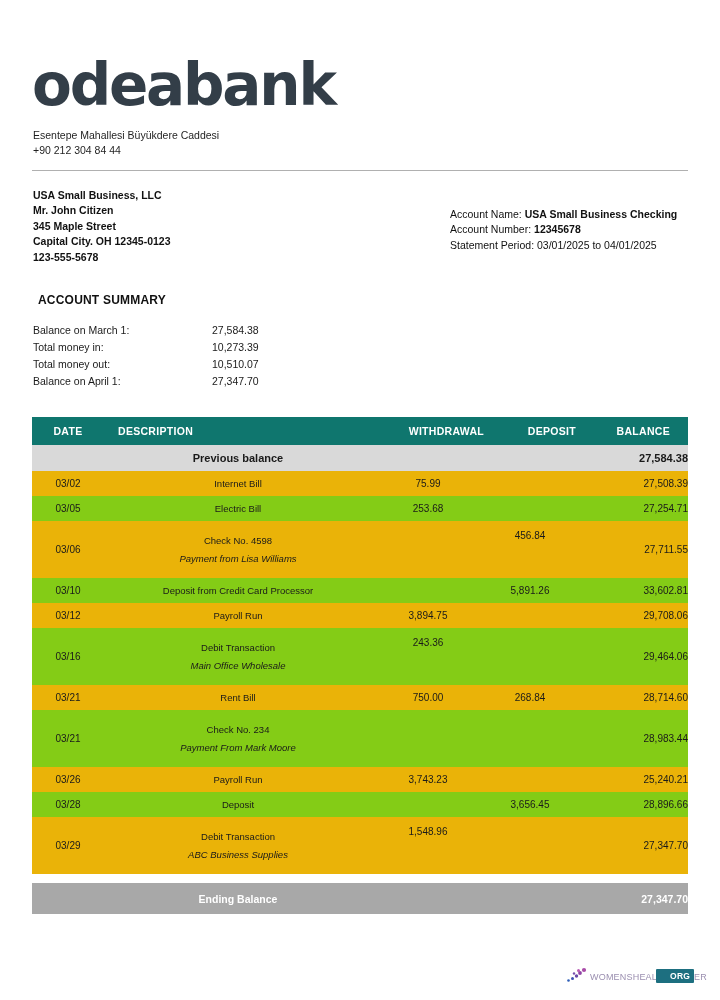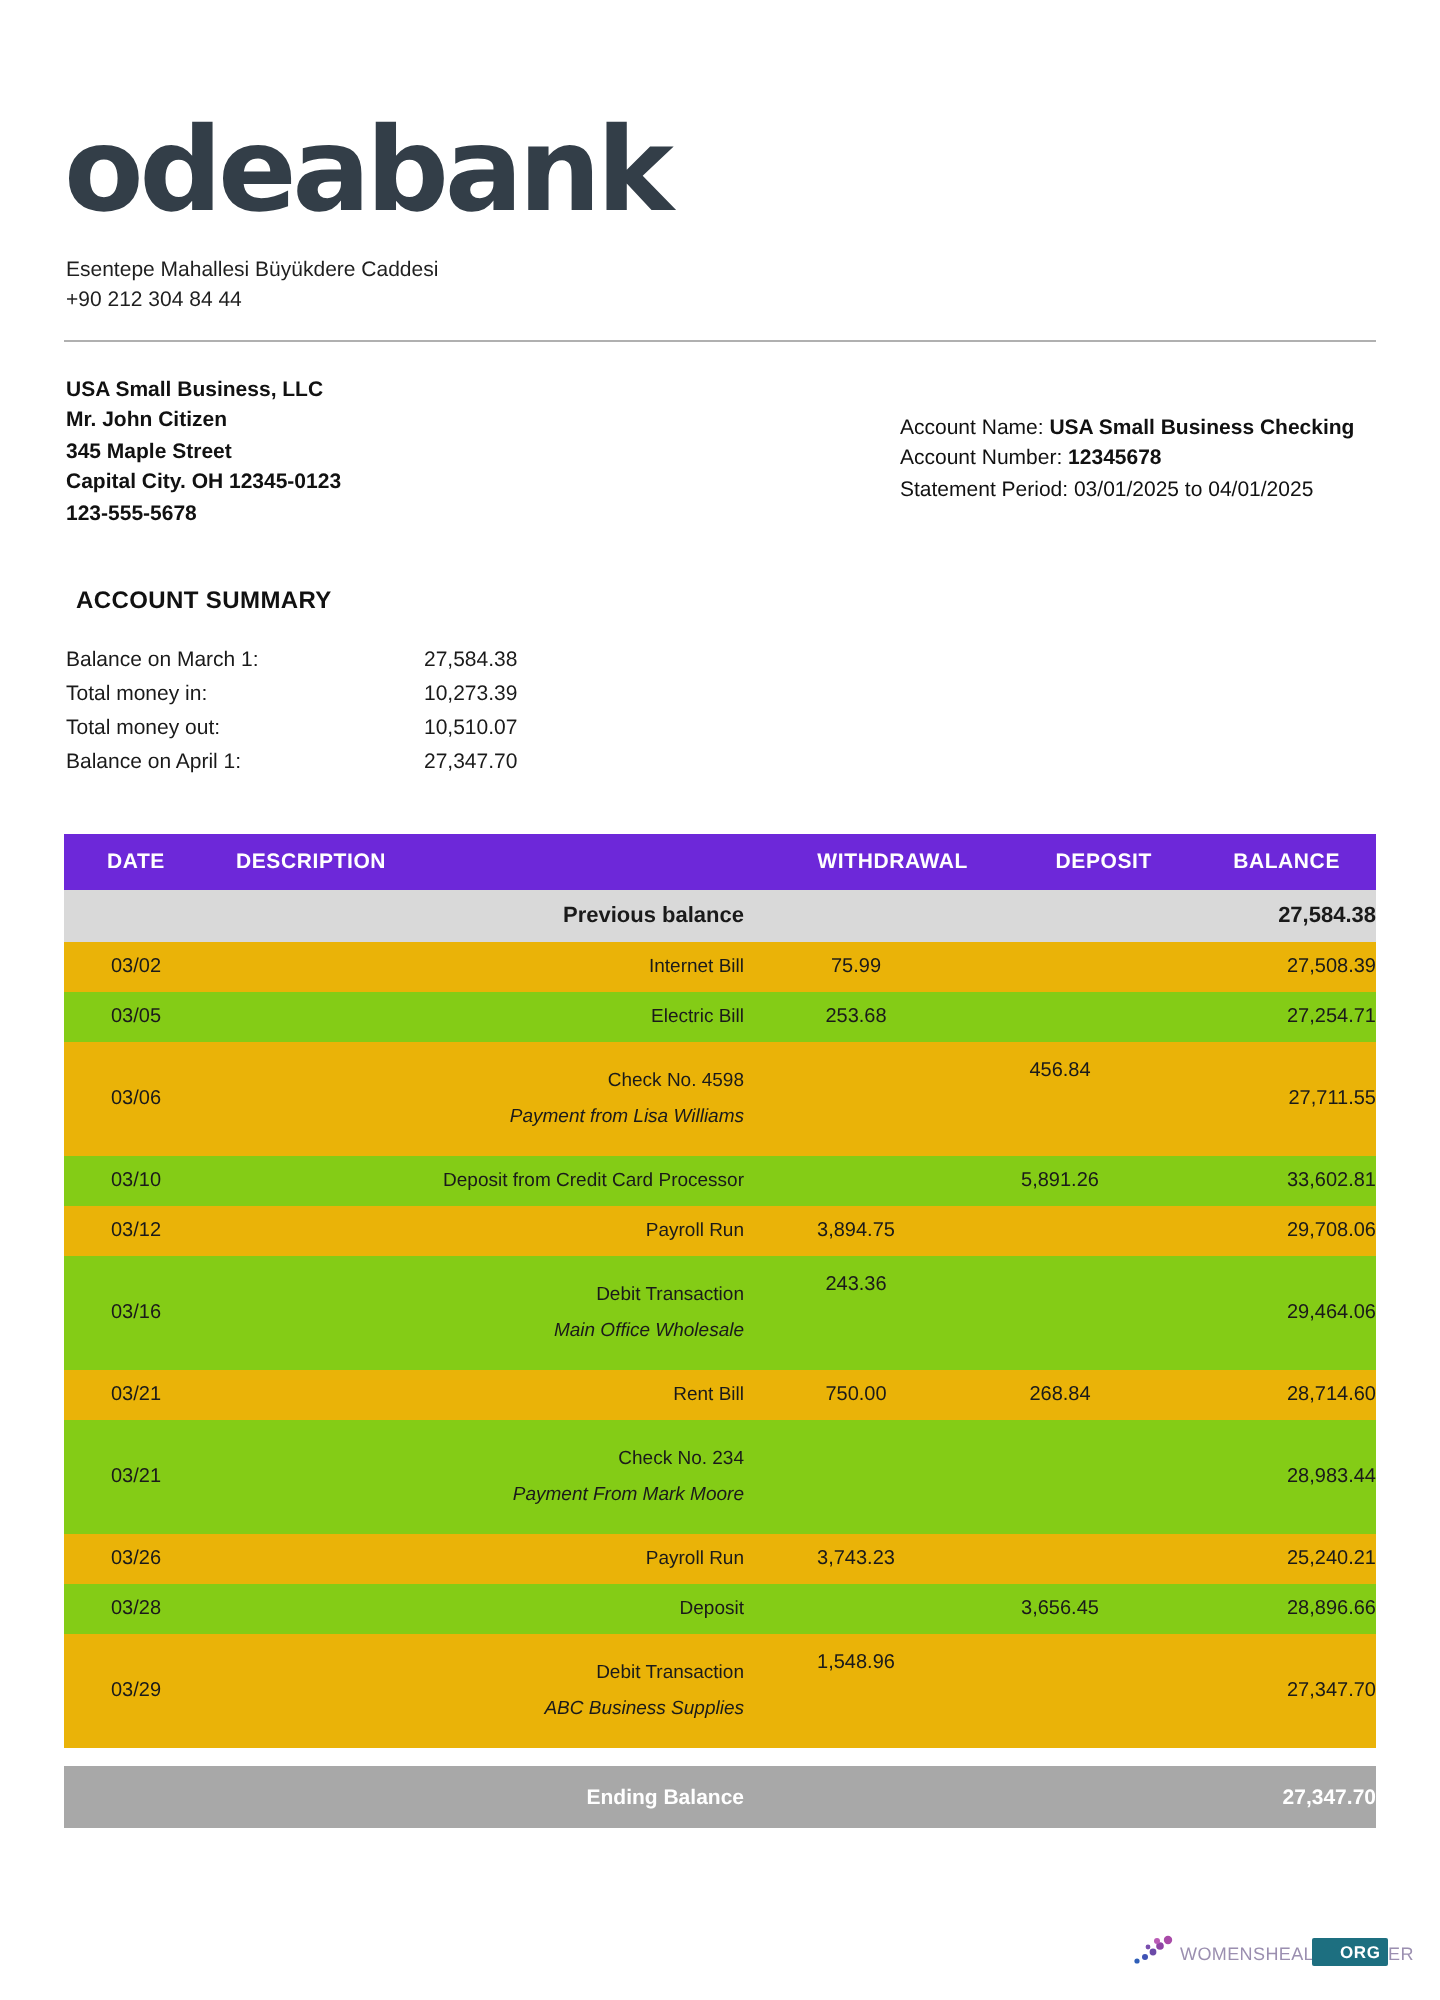--- a/index.html
+++ b/index.html
@@ -110,21 +110,21 @@
     table-layout: fixed;
     font-size: 10px;
   }
   .txn col.c-date  { width: 72px; }
   .txn col.c-desc  { width: 268px; }
   .txn col.c-wd    { width: 112px; }
   .txn col.c-dep   { width: 92px; }
   .txn col.c-bal   { width: 112px; }
 
   .txn thead th {
-    background: #6d28d9;
+    background: #0f766e;
     color: #ffffff;
     font-weight: bold;
     font-size: 10.5px;
     letter-spacing: 0.3px;
     height: 28px;
     padding: 0 0 0 0;
     vertical-align: middle;
   }
   .txn thead th.h-date { text-align: center; }
   .txn thead th.h-desc { text-align: left; padding-left: 14px; }
@@ -138,21 +138,21 @@
   }
   .txn tbody tr.shade td { background: #84cc16; }
   .txn tbody tr.plain td { background: #eab308; }
 
   td.d-date {
     text-align: center;
     font-size: 10px;
   }
   td.d-desc {
     padding-left: 14px;
-    text-align: right;
+    text-align: center;
     font-size: 9.5px;
   }
   td.d-wd, td.d-dep {
     text-align: center;
     font-size: 10px;
   }
   td.d-bal {
     text-align: right;
     padding-right: 18px;
     font-size: 10px;

